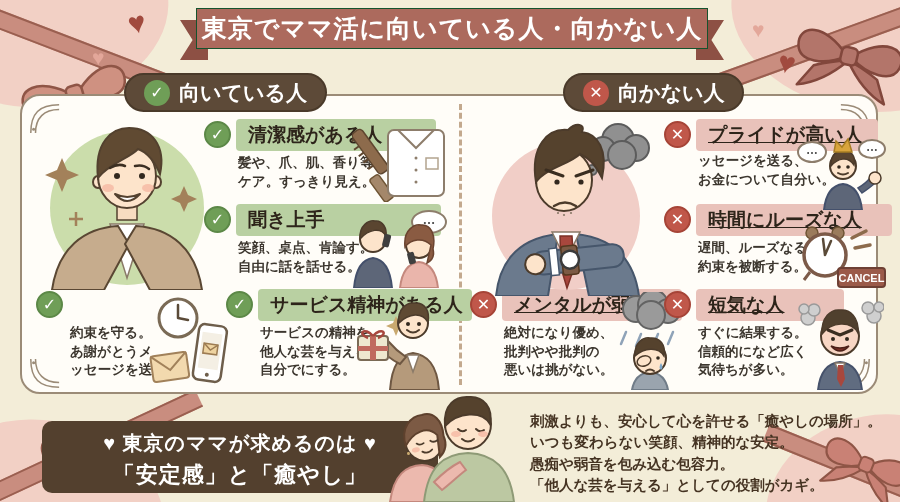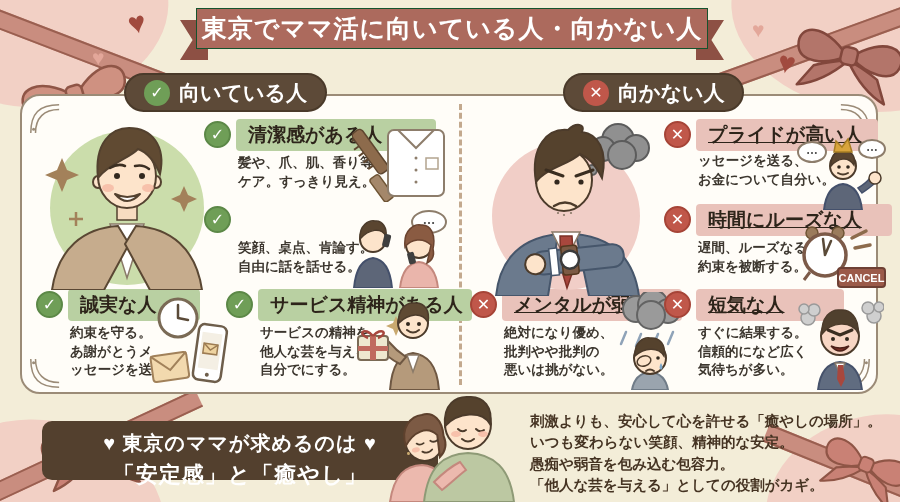--- a/index.html
+++ b/index.html
@@ -68,21 +68,21 @@
   .badge.cross { background:#c0574a; border:2px solid #a64437; }
   .item-title { position:absolute; padding:3px 10px 3px 12px; font-weight:bold; font-size:19px;
                 color:#2d241a; border-radius:4px; white-space:nowrap; z-index:3; }
   .item-title.green { background:#b9d0a2; }
   .item-title.pink  { background:#e9c2ba;text-decoration:underline; }
   .item-desc { position:absolute; font-size:13.5px; font-weight:bold; color:#3c362e; line-height:1.38;
                white-space:pre-line; z-index:4; }
   .illo { position:absolute; z-index:4; }
 
   
-  .footer-box { position:absolute; left:42px; top:421px; width:396px; height:59px; background:#53402e;
+  .footer-box { position:absolute; left:42px; top:421px; width:396px; height:72px; background:#53402e;
                 border-radius:10px; color:#fff; text-align:center; padding-top:9px; z-index:3; }
   .footer-line1 { font-size:20px; font-weight:bold; letter-spacing:1px; }
   .footer-line2 { font-size:22px; font-weight:bold; margin-top:3px; letter-spacing:1px; }
   .footer-text { position:absolute; left:530px; top:411px; width:368px; font-size:14.5px; font-weight:bold;
                  color:#453322; line-height:1.48; white-space:pre-line; z-index:3; }
   .couple { position:absolute; left:372px; top:388px; z-index:4; }
 </style>
 </head>
 <body>
 
@@ -240,20 +240,21 @@
     </g>
     <rect x="36" y="8" width="56" height="66" rx="6" fill="#fff" stroke="#8d7d6b" stroke-width="2"></rect>
     <path d="M46,8 L64,26 L82,8" fill="none" stroke="#8d7d6b" stroke-width="2"></path>
     <rect x="74" y="36" width="12" height="11" fill="none" stroke="#b3a48e" stroke-width="1.5"></rect>
     <circle cx="64" cy="36" r="1.5" fill="#8d7d6b"></circle>
       <circle cx="64" cy="48" r="1.5" fill="#8d7d6b"></circle>
       <circle cx="64" cy="60" r="1.5" fill="#8d7d6b"></circle>
   </svg>
 
   <div class="badge check" style="left:204px; top:206px;">✓</div>
+  <div class="item-title green" style="left:236px; top:204px; width:205px;">聞き上手</div>
   <div class="item-desc" style="left:238px; top:239px;">笑顔、桌点、肯論す。
 自由に話を話せる。</div>
   <svg class="illo" style="left:342px; top:208px;" width="108" height="80" viewBox="0 0 108 80">
     <ellipse cx="87" cy="14" rx="17" ry="11" fill="#fff" stroke="#8d7d6b" stroke-width="2"></ellipse>
     <path d="M77,23 l-6,8" stroke="#8d7d6b" stroke-width="2"></path>
     <text x="87" y="16" text-anchor="middle" font-size="13" font-weight="bold" fill="#555">…</text>
     <path d="M12,80 C14,58 22,51 31,50 C40,51 48,58 50,80 Z" fill="#5d6678" stroke="#44506b" stroke-width="2"></path>
     <circle cx="31" cy="31" r="13" fill="#fde4cb" stroke="#4c3b2b" stroke-width="2"></circle>
     <path d="M18,31 C17,17 27,12 33,13 C41,12 45,21 44,28 C39,19 27,21 18,31 Z" fill="#5a4530" stroke="#4c3b2b" stroke-width="1.5"></path>
     <g transform="rotate(14 44 33)">
@@ -261,21 +262,20 @@
       </g>
     <path d="M58,80 C60,62 68,55 77,54 C86,55 94,62 96,80 Z" fill="#eab5ab" stroke="#c4887d" stroke-width="2"></path>
     <circle cx="77" cy="37" r="13" fill="#fde4cb" stroke="#4c3b2b" stroke-width="2"></circle>
     <path d="M63,39 C61,21 73,16 79,17 C89,16 94,27 91,41 C93,49 89,53 85,55 L89,37 C81,29 69,31 63,39 Z" fill="#8a5b42" stroke="#6b4430" stroke-width="1.5"></path>
     <g transform="rotate(-14 70 50)">
         <rect x="66" y="44" width="7" height="12" rx="2" fill="#3f3f3f"></rect>
       </g>
   </svg>
 
   <div class="badge check" style="left:36px; top:291px;">✓</div>
-  <div class="item-title green" style="left:68px; top:289px; width:132px;">誠実な人</div>
   <div class="item-desc" style="left:70px; top:324px;">約束を守る。
 あ謝がとうメ
 ッセージを送る。</div>
   <svg class="illo" style="left:148px; top:292px;" width="88" height="98" viewBox="0 0 88 98">
     <circle cx="30" cy="26" r="19" fill="#fff" stroke="#7a6a55" stroke-width="3"></circle>
     <path d="M30,26 L30,13 M30,26 L40,28" stroke="#5a4a38" stroke-width="2.5" stroke-linecap="round"></path>
     <g transform="rotate(8 62 60)">
       <rect x="48" y="33" width="28" height="56" rx="6" fill="#fff" stroke="#6e5e4b" stroke-width="2.5"></rect>
       <rect x="52" y="41" width="20" height="36" fill="#f4efe4"></rect>
       <rect x="55" y="52" width="14" height="10" fill="#eed3a0" stroke="#9c7b52" stroke-width="1.5"></rect>

